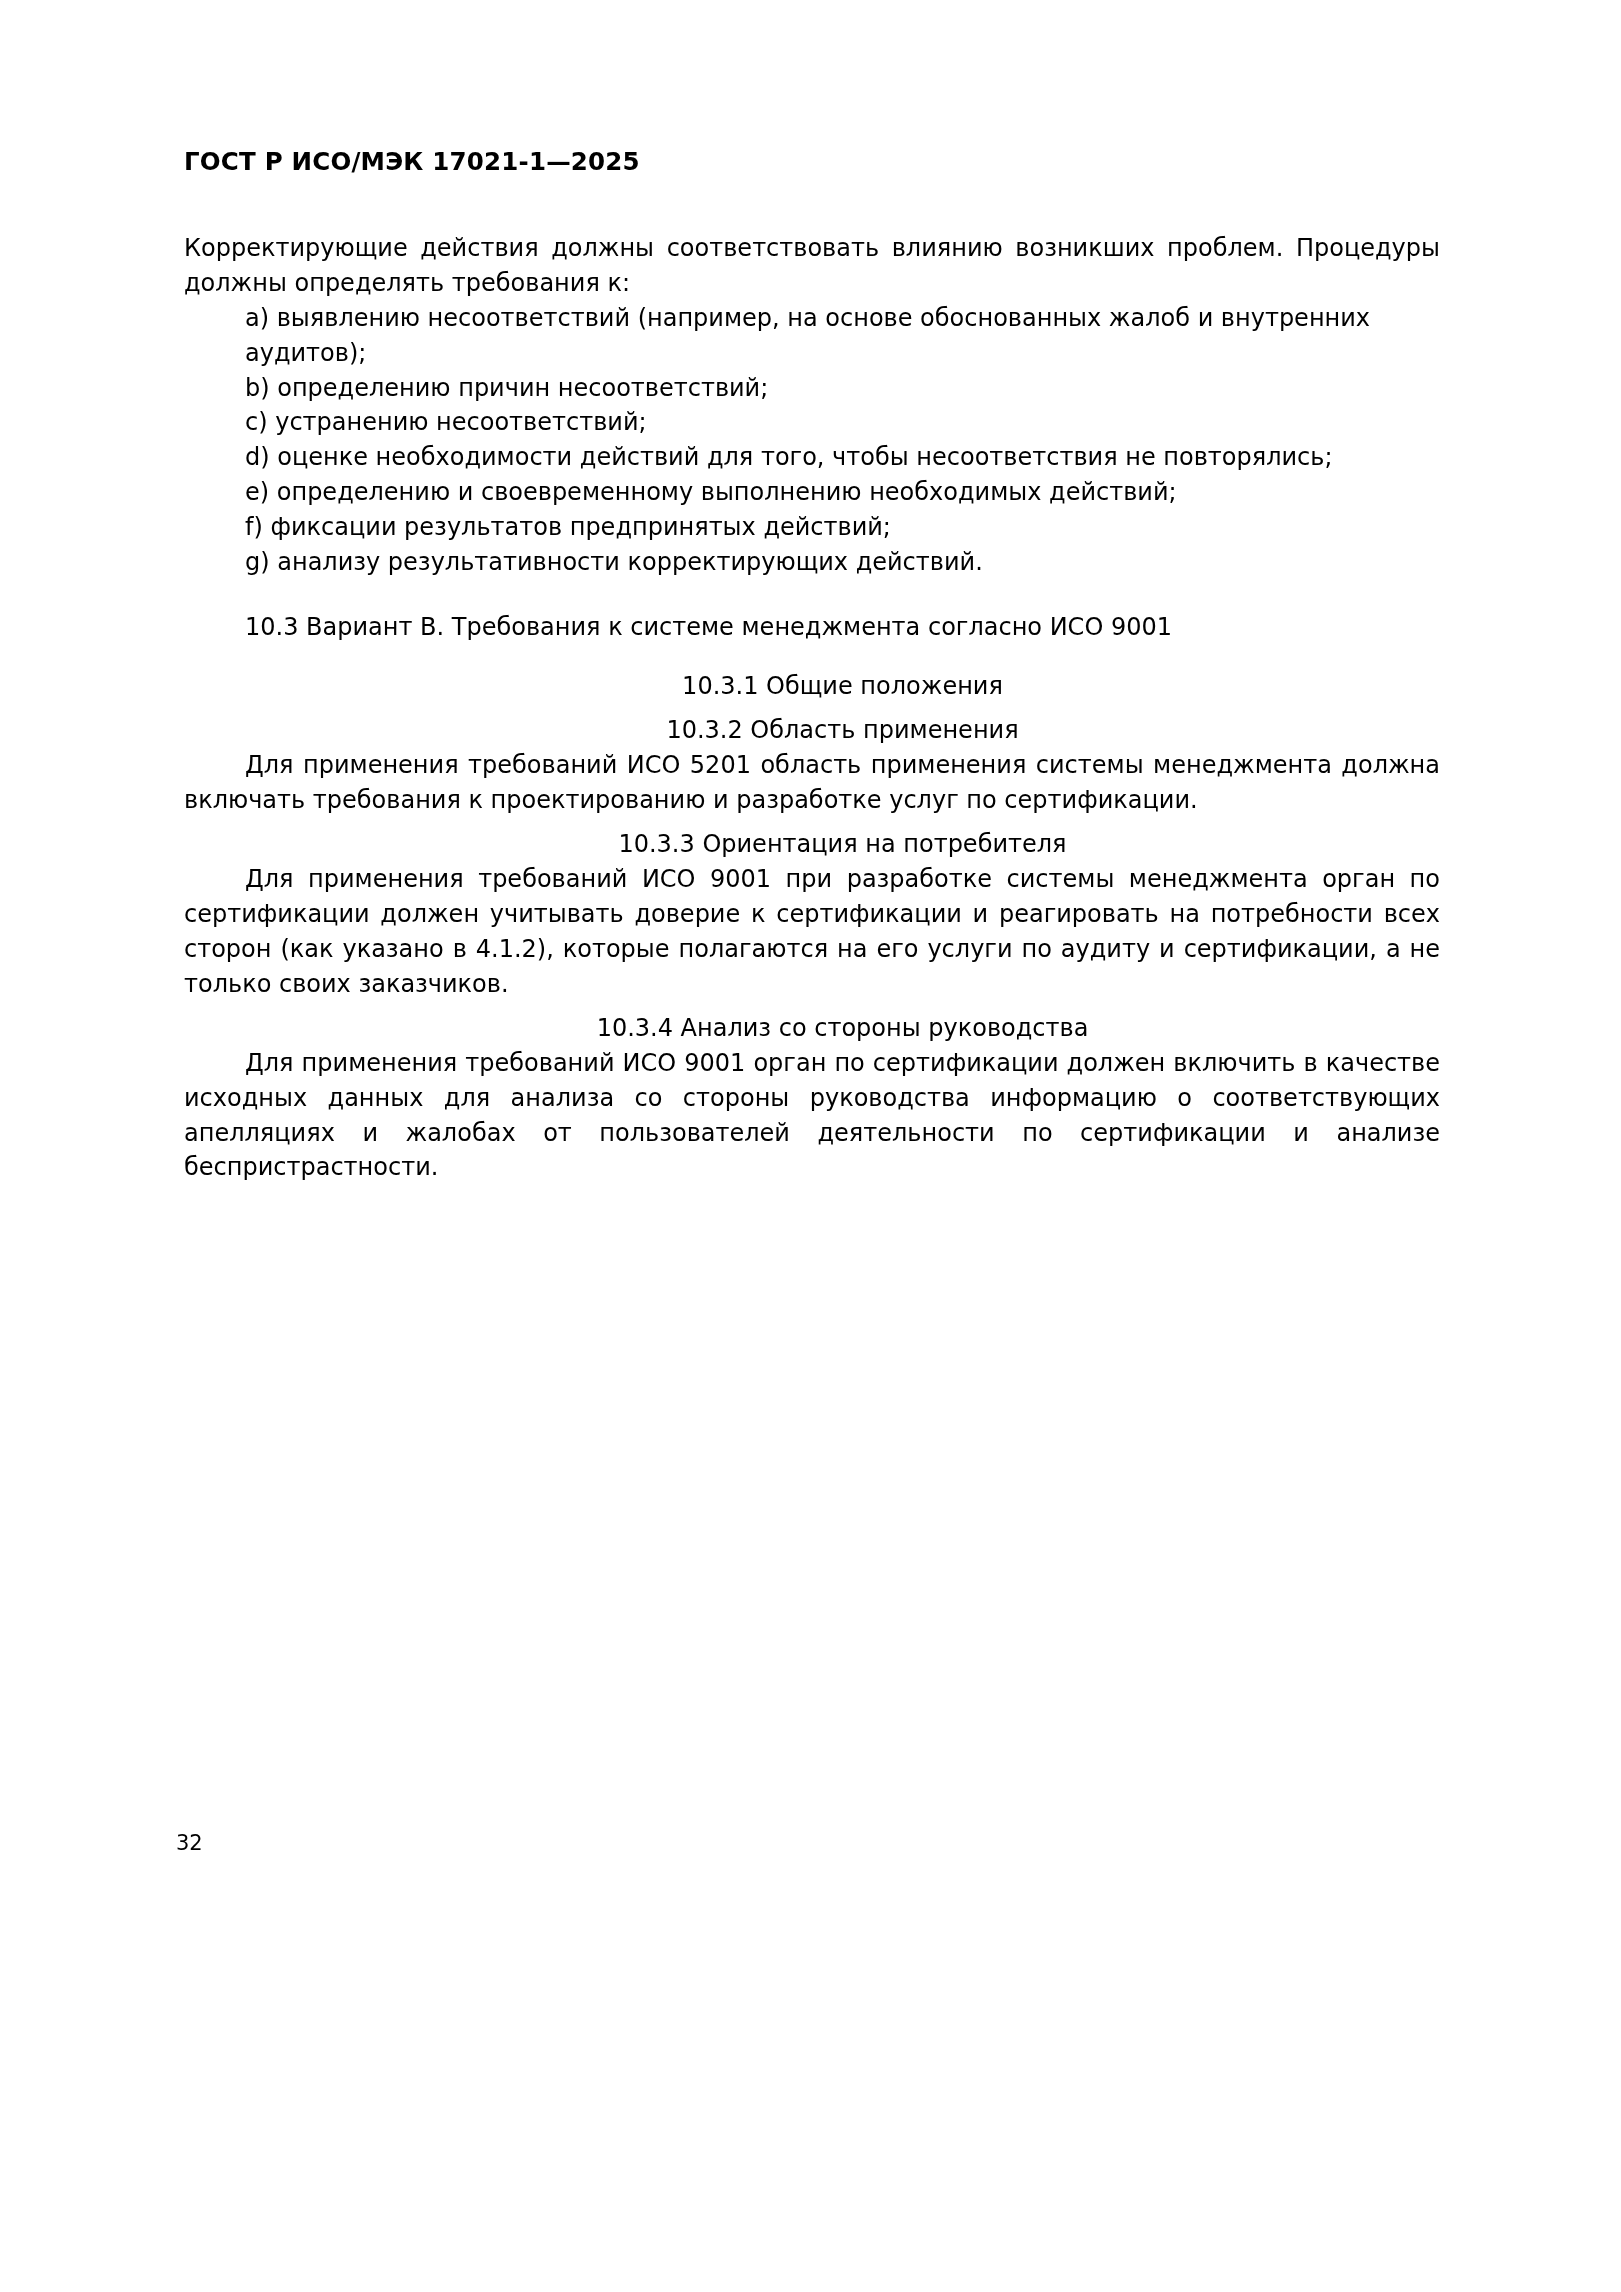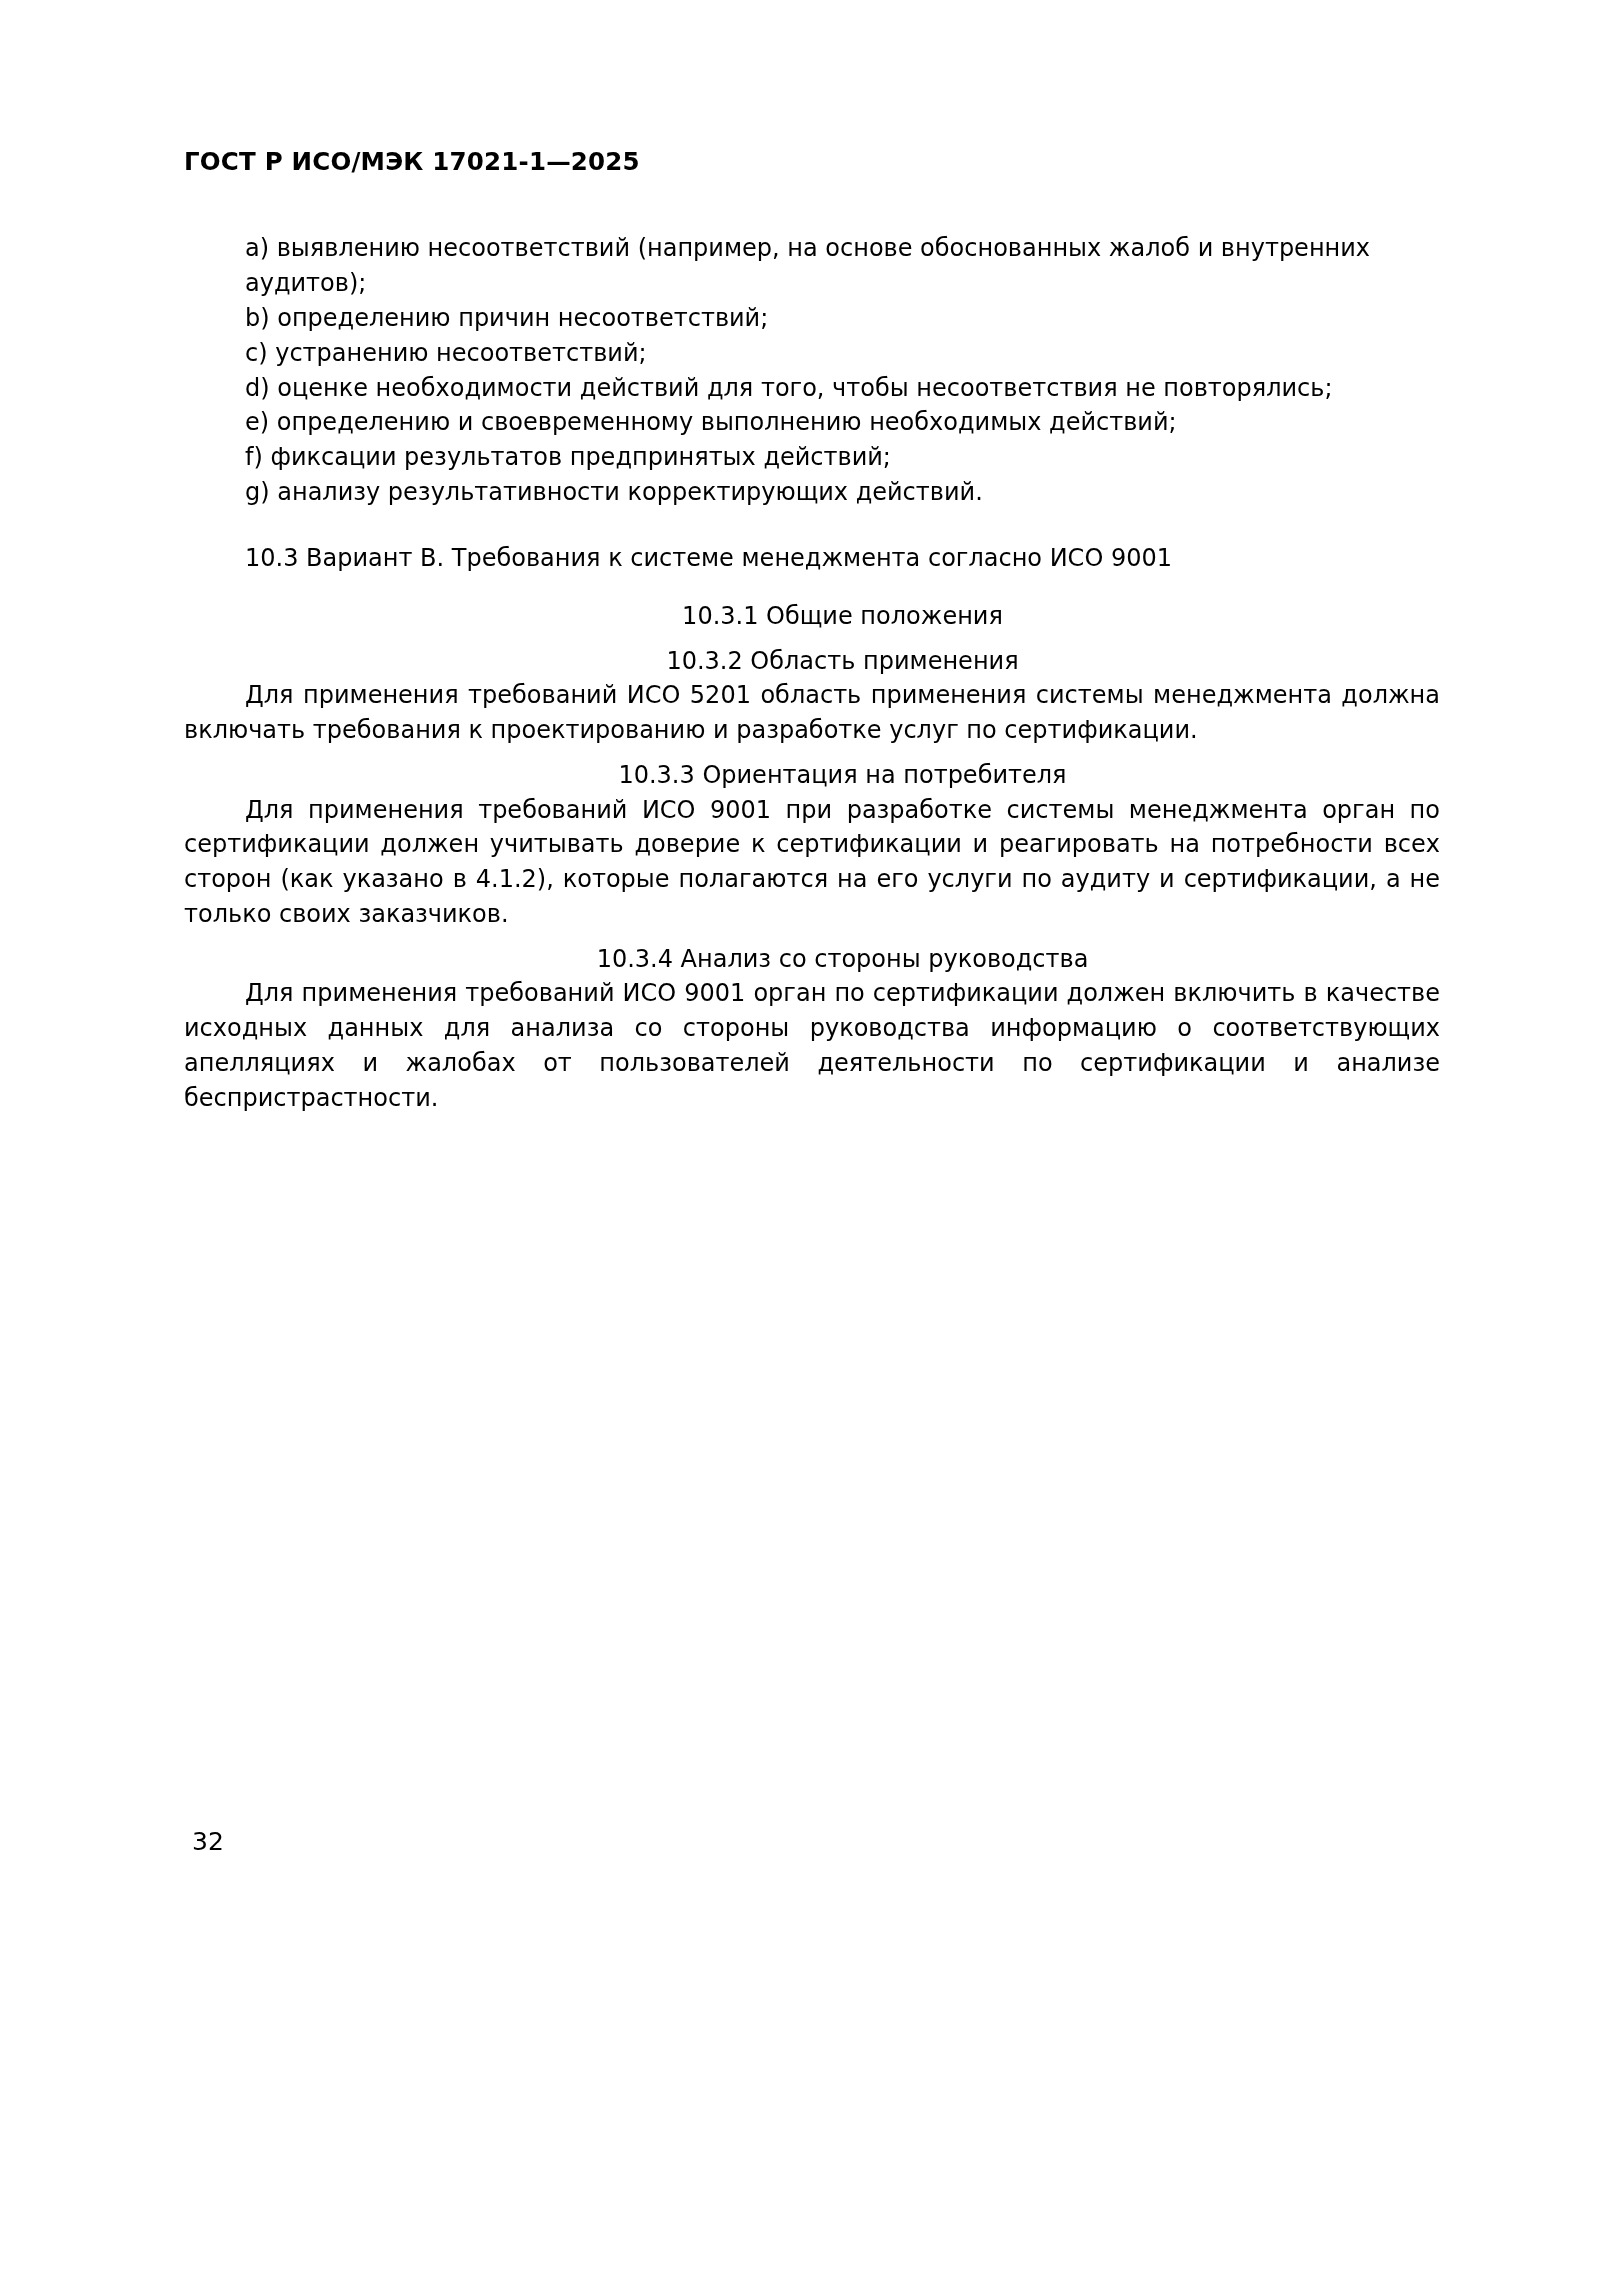--- a/index.html
+++ b/index.html
@@ -66,35 +66,36 @@
   }
   .sub-head.tight {
     margin-top: 9.8px;
     text-align: center;
   }
   .block-gap {
     height: 13.7px;
   }
   .page-number {
     position: absolute;
-    left: 192px;
+    left: 176px;
     bottom: 129px;
-    font-size: 25px;
+    font-size: 21px;
     line-height: 1;
   }
 </style>
 </head>
 <body>
 
 <div class="page">
 
   <div class="header">ГОСТ Р ИСО/МЭК 17021-1—2025</div>
 
   <div class="body-text">
 
+    <p class="para first">Корректирующие действия должны соответствовать влиянию возникших проблем. Процедуры должны определять требования к:</p>
 
     <ul class="list">
       <li>a) выявлению несоответствий (например, на основе обоснованных жалоб и внутренних аудитов);</li>
       <li>b) определению причин несоответствий;</li>
       <li>c) устранению несоответствий;</li>
       <li>d) оценке необходимости действий для того, чтобы несоответствия не повторялись;</li>
       <li>e) определению и своевременному выполнению необходимых действий;</li>
       <li>f) фиксации результатов предпринятых действий;</li>
       <li>g) анализу результативности корректирующих действий.</li>
     </ul>

